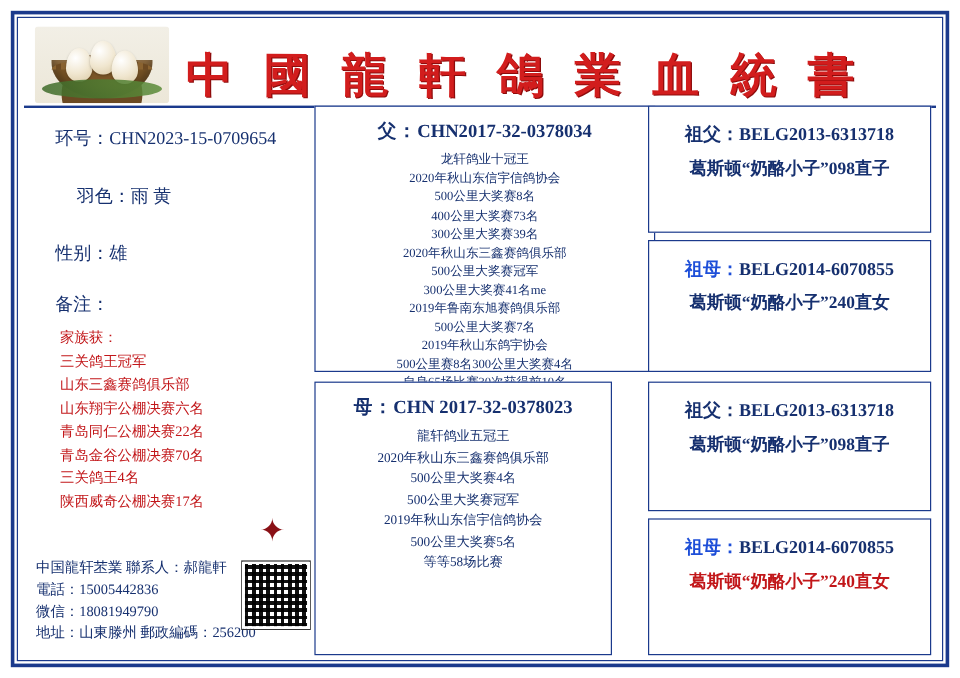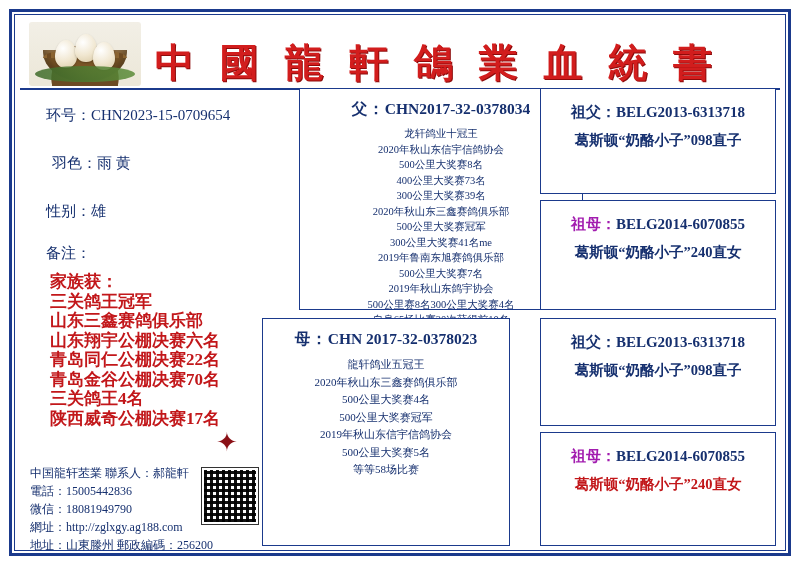--- a/index.html
+++ b/index.html
@@ -137,33 +137,33 @@
     height: 450px;
     color: #1b3a8c;
   }
   .field {
     font-size: 15px;
     color: #16306f;
     white-space: nowrap;
   }
   .field .lbl { font-weight: normal; }
   .ring-row { position: absolute; left: 22px; top: 10px; }
-  .color-row { position: absolute; left: 28px; top: 58px; }
+  .color-row { position: absolute; left: 40px; top: 58px; }
   .sex-row  { position: absolute; left: 22px; top: 106px; }
   .remark-row { position: absolute; left: 22px; top: 148px; }
 
   .family-list {
     position: absolute;
     left: 26px;
     top: 176px;
     width: 210px;
     color: #c2171a;
-    font-size: 17px;
+    font-size: 12px;
     line-height: 19.5px;
-    font-weight: bold;
+    font-weight: normal;
     white-space: nowrap;
   }
 
   .contact {
     position: absolute;
     left: 6px;
     top: 368px;
     width: 230px;
     color: #16306f;
     font-size: 12px;
@@ -194,21 +194,20 @@
     line-height: 34px;
     text-align: center;
   }
 
   
   .mid-father {
     left: 262px;
     top: 88px;
     width: 284px;
     height: 222px;
-    margin-left: 37px;
   }
   .mid-mother {
     left: 262px;
     top: 318px;
     width: 248px;
     height: 228px;
   }
   .parent-head {
     margin: 10px 0 6px 0;
     text-align: center;
@@ -238,21 +237,21 @@
   .gm2 { left: 540px; top: 432px; width: 236px; height: 114px; }
 
   .gp-title {
     margin-top: 14px;
     text-align: center;
     font-size: 15px;
     font-weight: bold;
     white-space: nowrap;
   }
   .gp-title .role { color: #16306f; }
-  .gp-title.red .role { color: #a21caf; font-family: Liberation Mono, monospace; }
+  .gp-title.red .role { color: #1d4ed8; font-family: Liberation Mono, monospace; }
   .gp-title .code { color: #16306f; margin-top: 22px; }
   .gp-sub {
     margin-top: 9px;
     text-align: center;
     font-size: 14.5px;
     font-weight: bold;
     color: #16306f;
     white-space: nowrap;
   }
   .gp-sub.red { color: #c2171a; }
@@ -303,21 +302,20 @@
       <div>三关鸽王4名</div>
       <div>陕西威奇公棚决赛17名</div>
     </div>
 
     <div class="brand-mark">✦</div>
 
     <div class="contact">
       <div>中国龍轩苤業 聯系人：郝龍軒</div>
       <div>電話：15005442836</div>
       <div>微信：18081949790</div>
-      <div>網址：http://zglxgy.ag188.com</div>
       <div>地址：山東滕州 郵政編碼：256200</div>
     </div>
     <div class="qr"></div>
   </div>
 
   <div class="box mid-father">
     <div class="parent-head">
       <span class="sep">父：</span><span>CHN2017-32-0378034</span>
     </div>
     <div class="parent-lines">

